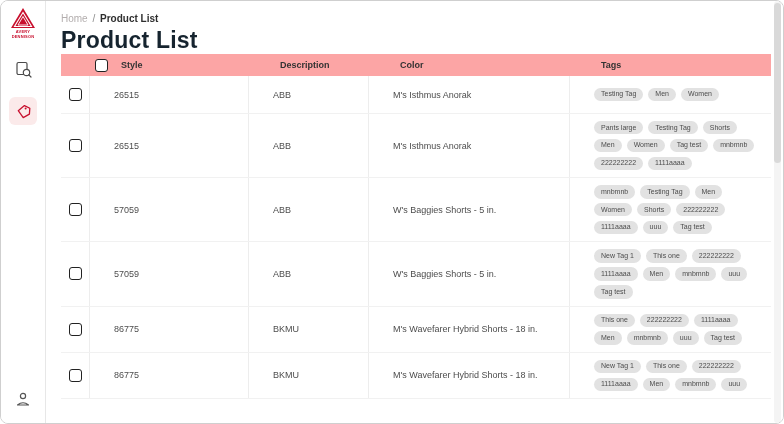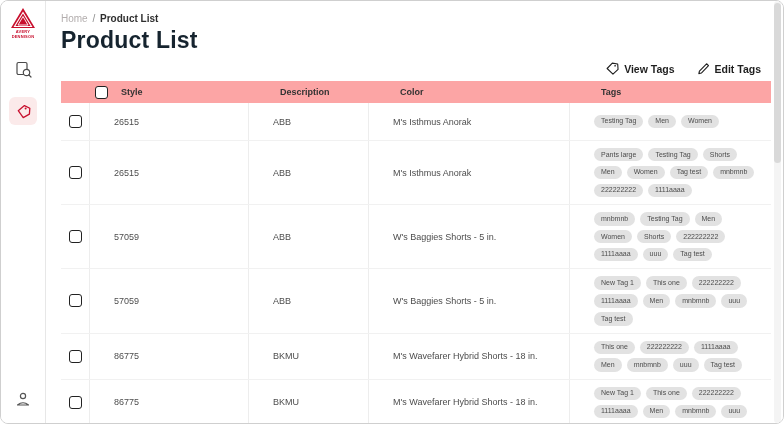--- a/index.html
+++ b/index.html
@@ -114,35 +114,20 @@
     <div class="content">
 
       <div class="breadcrumb">
         <span>Home</span>
         <span class="sep">/</span>
         <span class="current">Product List</span>
       </div>
 
       <h1 class="page-title">Product List</h1>
 
-      <div class="toolbar">
-        <button class="tool-btn">
-          <svg width="13" height="13" viewBox="0 0 14 14">
-            <path d="M6.8 1.2 L12.6 2.2 L13 8 L7.5 13 L1.2 7 Z" fill="none" stroke="#1f1f1f" stroke-width="1.2" stroke-linejoin="round"></path>
-            <circle cx="9.8" cy="4" r="0.9" fill="#1f1f1f"></circle>
-          </svg>
-          <span>View Tags</span>
-        </button>
-        <button class="tool-btn">
-          <svg width="13" height="13" viewBox="0 0 14 14">
-            <path d="M2 12.5 L2.6 9.8 L10.3 1.9 L12.4 4 L4.7 11.9 Z" fill="none" stroke="#1f1f1f" stroke-width="1.2" stroke-linejoin="round"></path>
-          </svg>
-          <span>Edit Tags</span>
-        </button>
-      </div>
 
       <div class="table">
         <div class="trow thead">
           <div class="cell cb-cell">
             <div class="checkbox"></div>
           </div>
           <div class="cell" style="border-left:none;">Style</div>
           <div class="cell" style="border-left:none;">Description</div>
           <div class="cell" style="border-left:none;">Color</div>
           <div class="cell" style="border-left:none;text-align:center;">Tags</div>

